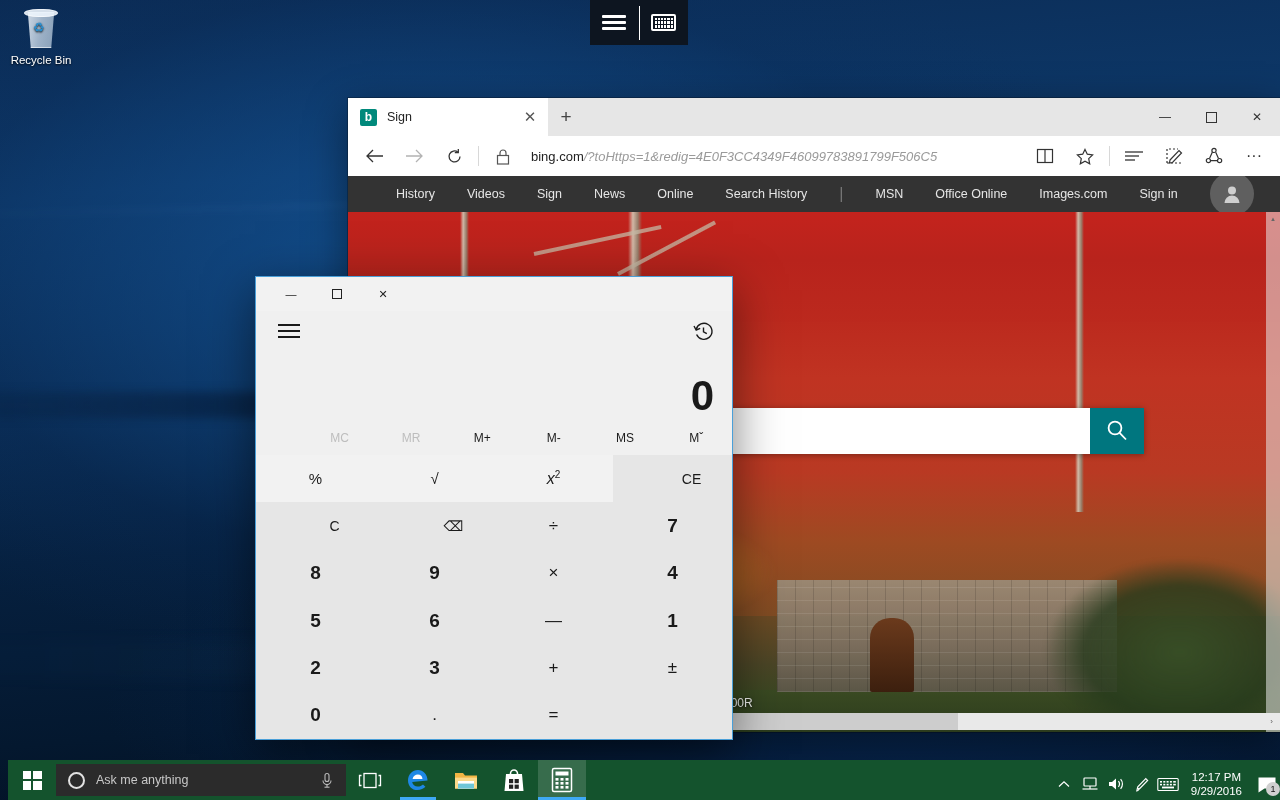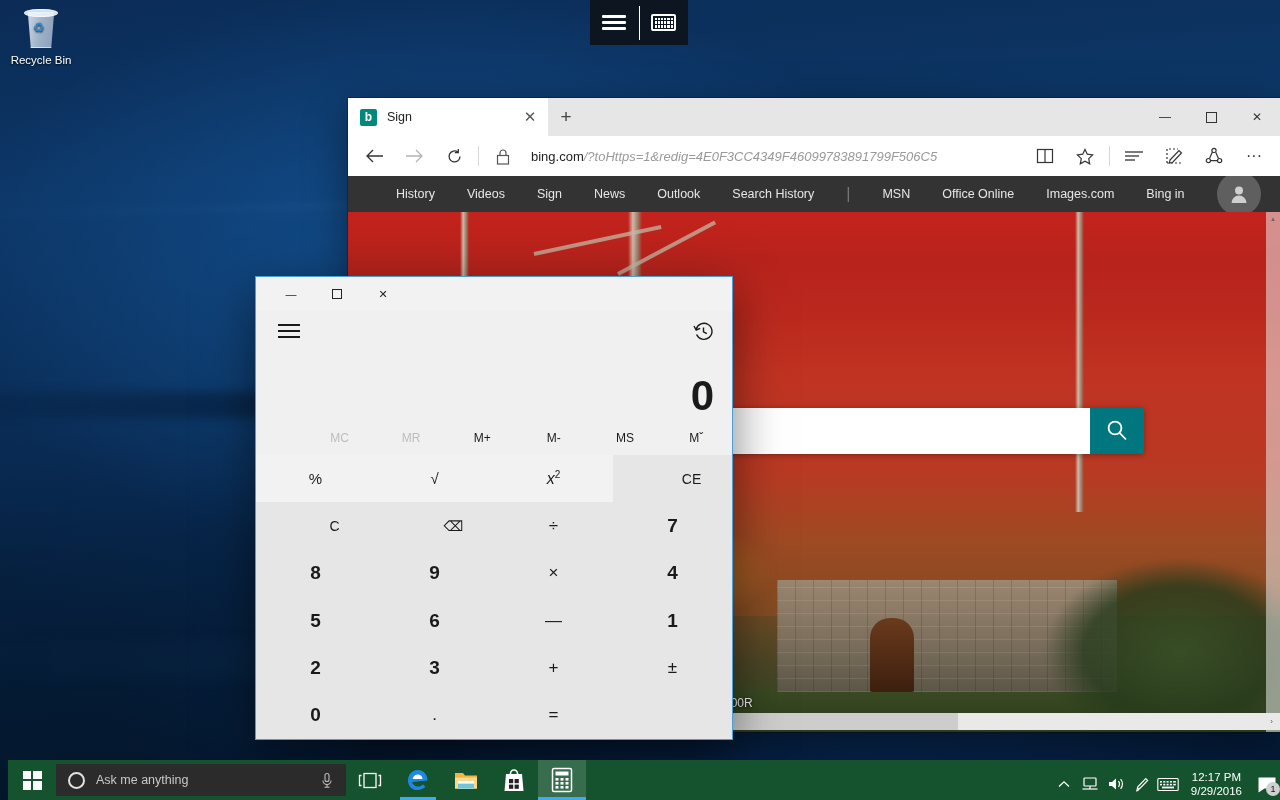--- a/index.html
+++ b/index.html
@@ -588,27 +588,27 @@
           </svg>
       </div>
       <div class="nav-btn">···</div>
     </div>
 
     <div id="edge-navlinks">
       <a>History</a>
       <a>Videos</a>
       <a>Sign</a>
       <a>News</a>
-      <a>Outlook</a>
+      <a>Online</a>
       <a>Search History</a>
       <span class="nl-divider">|</span>
       <a>MSN</a>
       <a>Office Online</a>
       <a>Images.com</a>
-      <a>Bing in</a>
+      <a>Sign in</a>
       <span class="avatar-circle">
         <svg width="22" height="22" viewBox="0 0 22 22">
             <circle cx="11" cy="7.5" r="4" fill="#cfcfcf"></circle>
             <path d="M3.5 20 a7.5 7.5 0 0 1 15 0 Z" fill="#cfcfcf"></path>
           </svg>
       </span>
     </div>
 
     <div id="bing-page">
       <div id="bing-photo">

